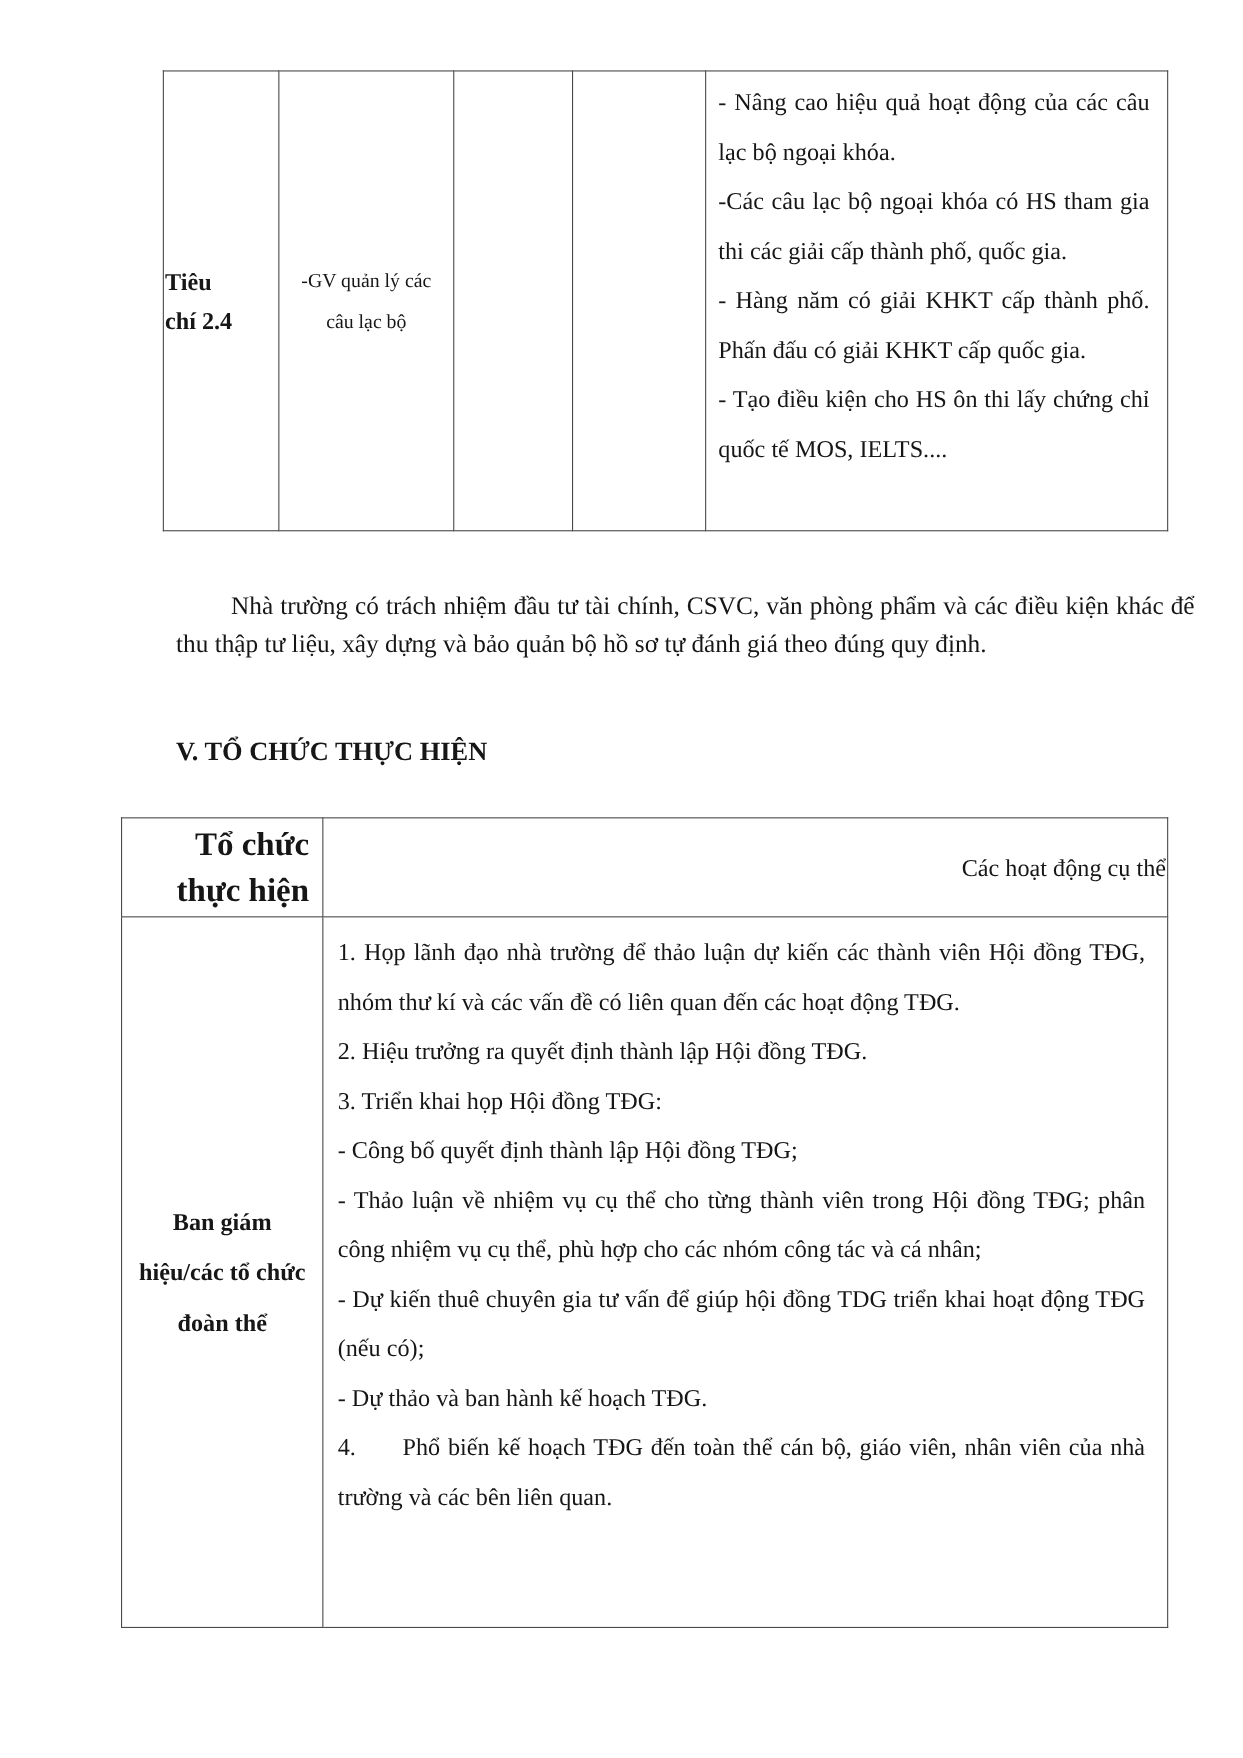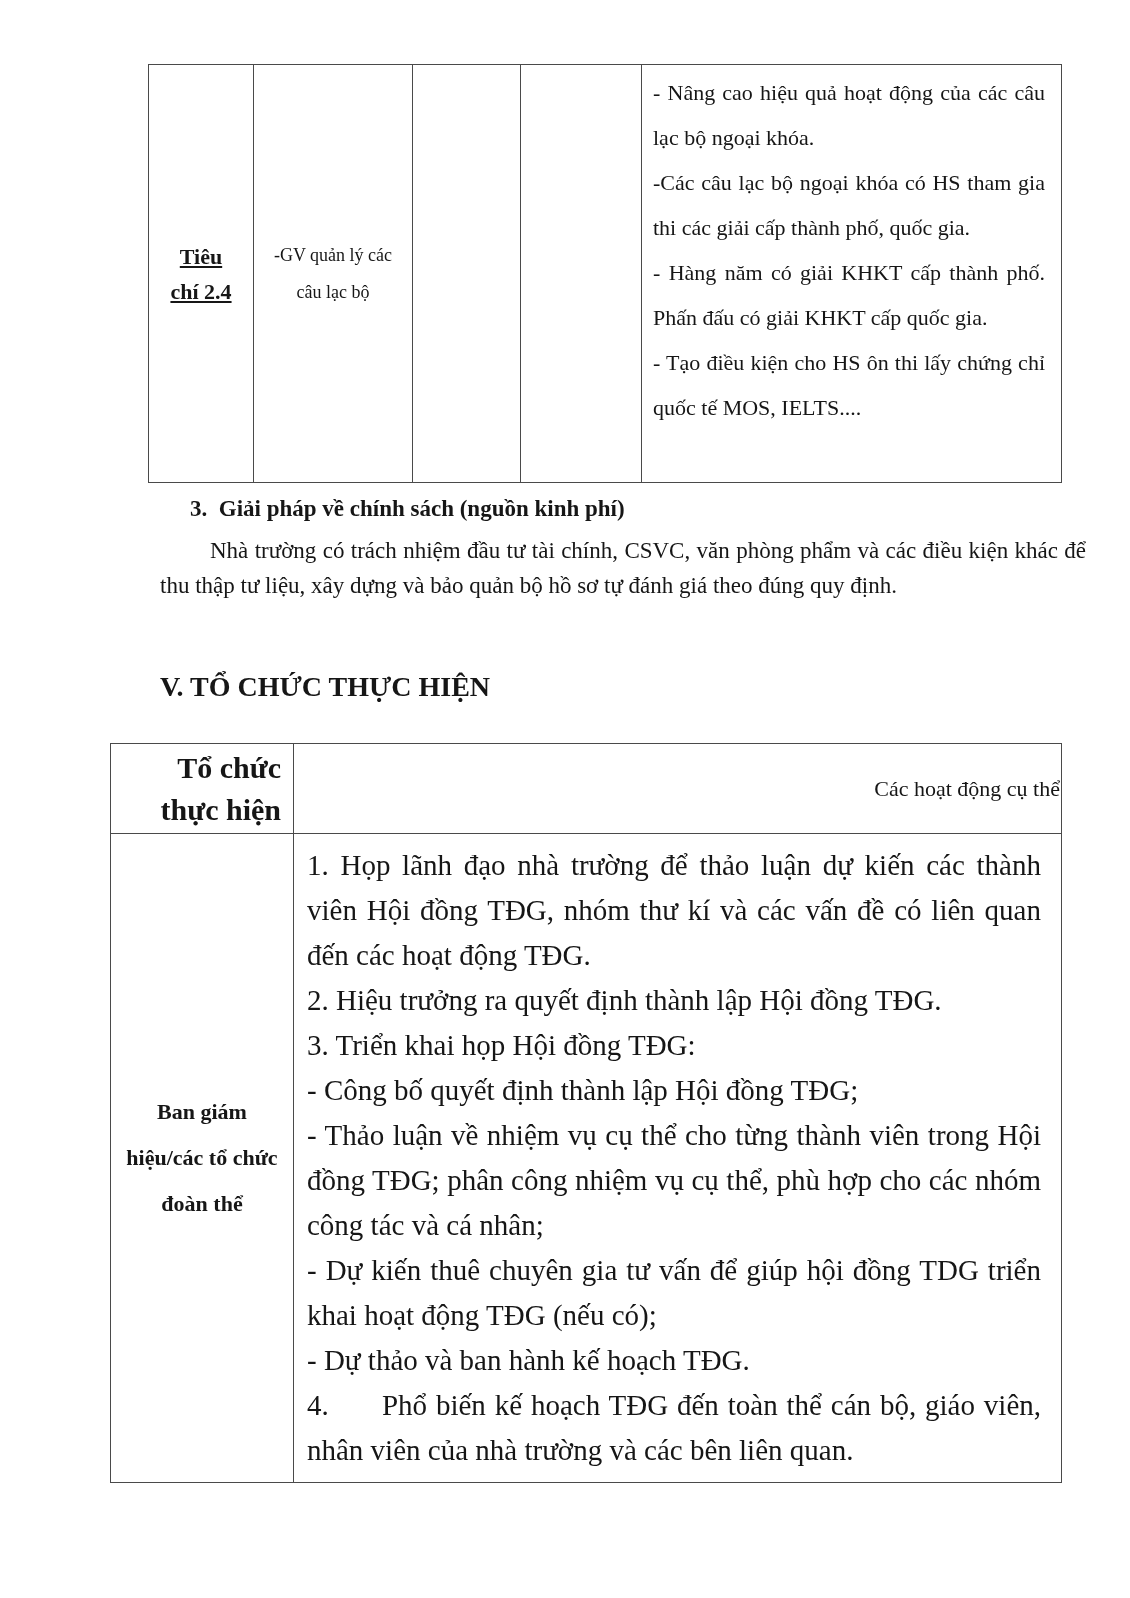--- a/index.html
+++ b/index.html
@@ -10,51 +10,51 @@
     font-family:"Liberation Serif","DejaVu Serif",serif;
     color:#161616;
     overflow:hidden;
   }
   table { border-collapse:collapse; table-layout:fixed; }
   td, th { border:1.5px solid #4a4a4a; }
 
   
   .t1 { position:absolute; left:148px; top:64px; width:914px; }
   .t1 td { overflow:hidden; }
-  .t1 .c1 { width:102px; text-align:center; vertical-align:middle;
-            font-weight:bold; font-size:22px; line-height:35px; white-space:pre-line;text-decoration:underline; }
+  .t1 .c1 { width:102px; vertical-align:middle;
+            font-weight:bold; font-size:22px; line-height:35px; white-space:pre-line; }
   .t1 .c2 { width:146px; text-align:center; vertical-align:middle;
             font-size:18px; line-height:37px; padding:0 6px; }
   .t1 .c3 { width:105px; }
   .t1 .c4 { width:118px; }
   .t1 .c5 { vertical-align:top; padding:5px 16px 5px 11px;
             font-size:22px; line-height:45px; text-align:justify; }
   .t1 .c5 p { margin:0; }
 
   
   .h-policy  { position:absolute; left:190px; top:496px; margin:0;
                font-size:23px; font-weight:bold; }
   .para-policy { position:absolute; left:160px; top:533px; width:926px; margin:0;
                font-size:23px; line-height:35px; text-align:justify; text-indent:50px; }
   .h-inspect { position:absolute; left:160px; top:636px; margin:0;
                font-size:23px; font-weight:bold; }
   .h-impl    { position:absolute; left:160px; top:671px; margin:0;
-               font-size:28px; font-weight:bold; }
+               font-size:24px; font-weight:bold; }
 
   
   .t2 { position:absolute; left:110px; top:743px; width:952px; }
   .t2 .th-org { width:158px; font-size:30px; font-weight:bold;
                 text-align:right; vertical-align:middle; line-height:42px; padding:0 12px; }
   .t2 .th-act { font-size:22px; font-weight:normal; text-align:right; vertical-align:middle; }
   .t2 .hdr-row { height:90px; }
   .t2 .body-row { height:646px; }
   .t2 .td-org { text-align:center; vertical-align:middle; font-weight:bold;
                 font-size:22px; line-height:46px; padding:0 14px; overflow:hidden; }
   .t2 .td-act { vertical-align:top; padding:9px 20px 9px 13px;
-                font-size:29px; line-height:45px; text-align:justify; overflow:hidden; }
+                font-size:22px; line-height:45px; text-align:justify; overflow:hidden; }
   .t2 .td-act p { margin:0; }
 </style>
 </head>
 <body>
 
 <div class="page">
 
   <table class="t1">
     <tbody>
       <tr style="height:418px;">
@@ -66,21 +66,20 @@
         <td class="c5">
           <p>- Nâng cao hiệu quả hoạt động của các câu lạc bộ ngoại khóa.</p>
           <p>-Các câu lạc bộ ngoại khóa có HS tham gia thi các giải cấp thành phố, quốc gia.</p>
           <p>- Hàng năm có giải KHKT cấp thành phố. Phấn đấu có giải KHKT cấp quốc gia.</p>
           <p>- Tạo điều kiện cho HS ôn thi lấy chứng chỉ quốc tế MOS, IELTS....</p>
         </td>
       </tr>
     </tbody>
   </table>
 
-  <h3 class="h-policy">3.&nbsp; Giải pháp về chính sách (nguồn kinh phí)</h3>
   <p class="para-policy">Nhà trường có trách nhiệm đầu tư tài chính, CSVC, văn phòng phẩm và các điều kiện khác để thu thập tư liệu, xây dựng và bảo quản bộ hồ sơ tự đánh giá theo đúng quy định.</p>
 
 
   <h2 class="h-impl">V. TỔ CHỨC THỰC HIỆN</h2>
 
   <table class="t2">
     <thead>
       <tr class="hdr-row">
         <th class="th-org">Tổ chức thực hiện</th>
         <th class="th-act">Các hoạt động cụ thể</th>

